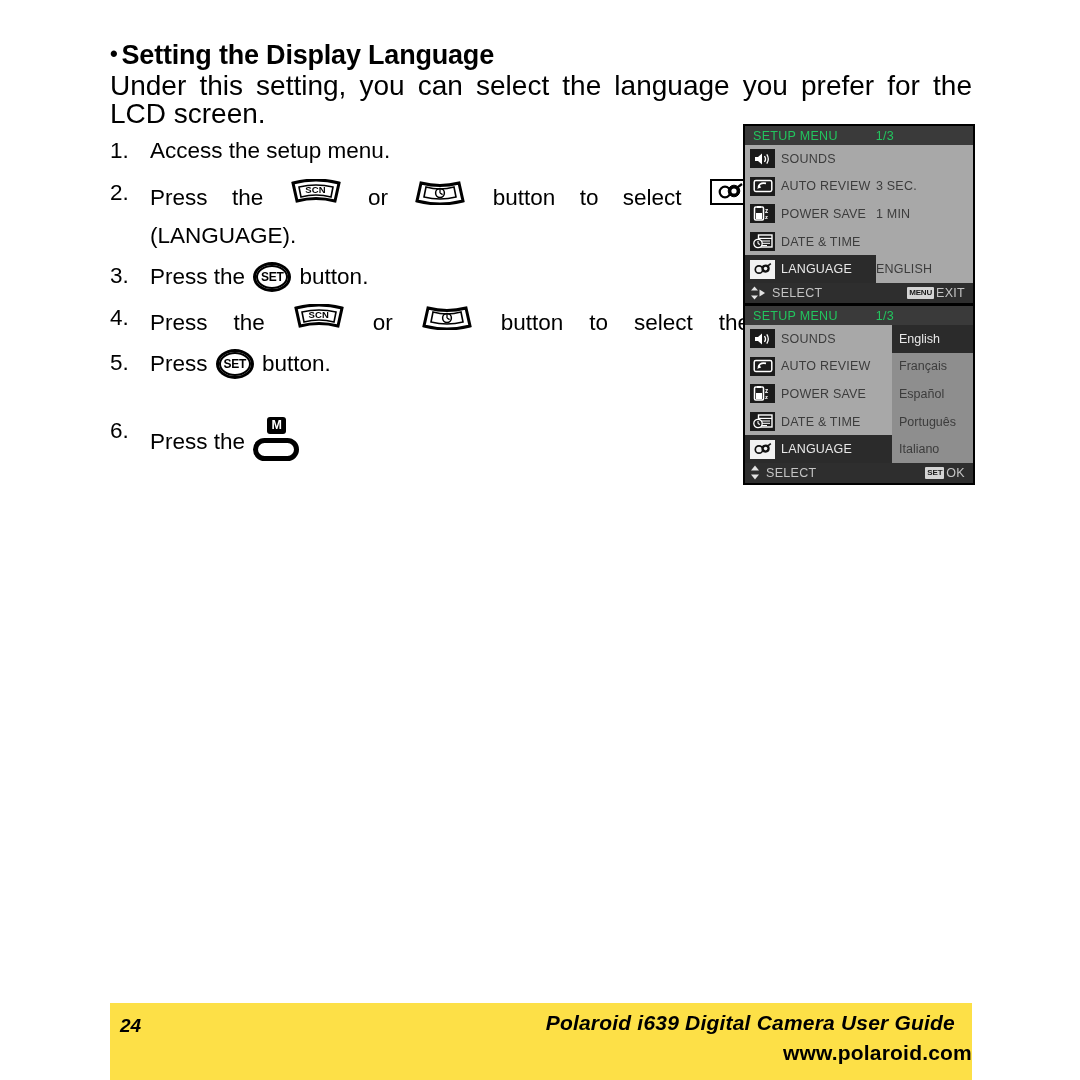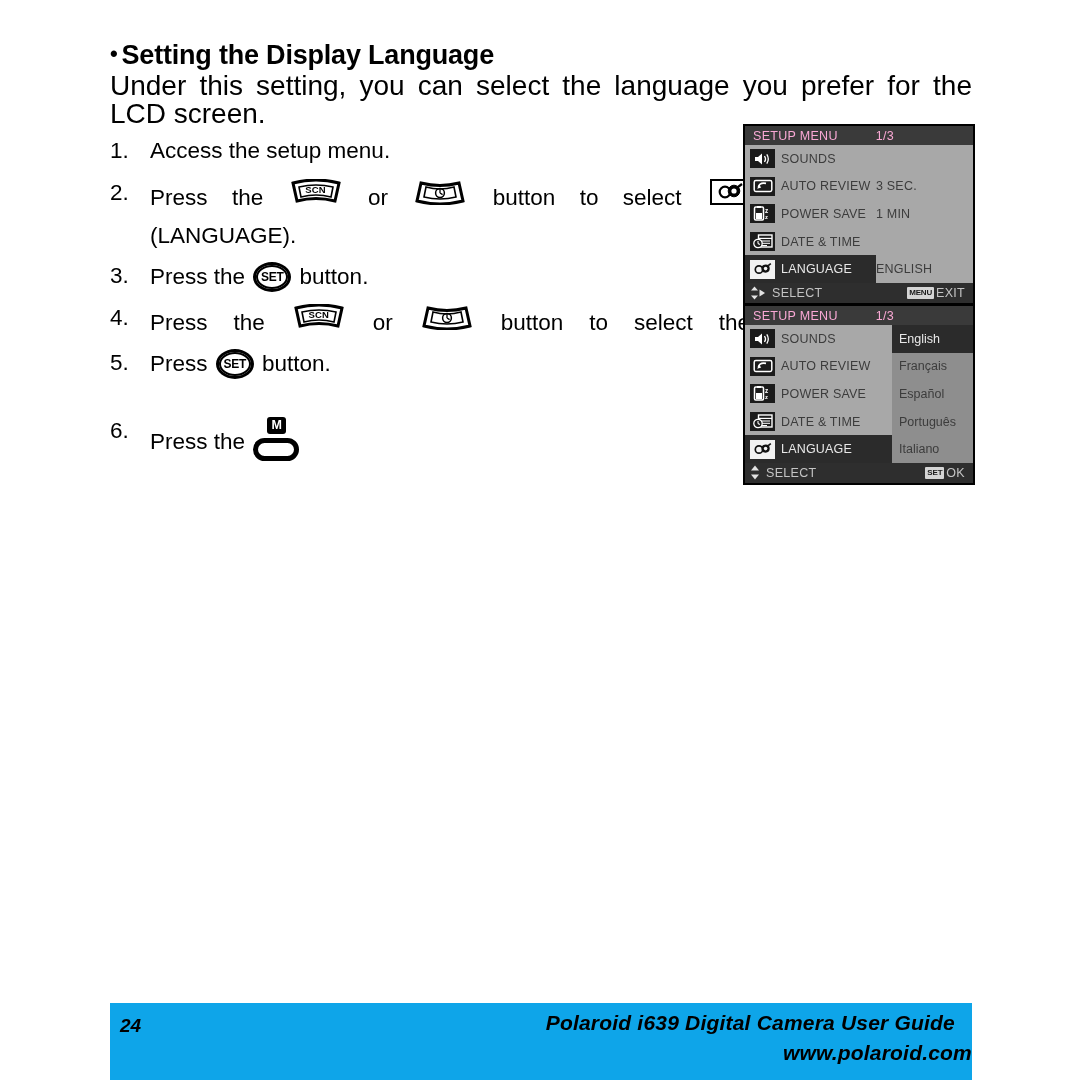--- a/index.html
+++ b/index.html
@@ -199,21 +199,21 @@
     border: 2px solid #000;
     box-sizing: content-box;
     font-family: "Liberation Sans", sans-serif;
     background: #a8a8a8;
   }
   .lcd.first { left: 743px; top: 124px; }
   .lcd.second { left: 743px; top: 304px; }
 
   .lcd-header {
     background: #3a3a3a;
-    color: #f9a8d4;
+    color: #22c55e;
     height: 19px;
     display: flex;
     align-items: center;
     font-size: 12.5px;
     letter-spacing: 0.3px;
     padding-left: 8px;
   }
   .lcd-header .pageno {
     margin-left: 38px;
   }
@@ -331,21 +331,21 @@
     border-radius: 1px;
   }
 
   
   .footer {
     position: absolute;
     left: 110px;
     top: 1003px;
     width: 862px;
     height: 77px;
-    background: #0ea5e9;
+    background: #fde047;
   }
   .footer .pagenum {
     position: absolute;
     left: 10px;
     top: 12px;
     font-size: 19px;
     font-style: italic;
     font-weight: bold;
   }
   .footer .line1 {
@@ -355,21 +355,20 @@
     font-size: 21px;
     font-style: italic;
     font-weight: bold;
     letter-spacing: 0.2px;
   }
   .footer .line2 {
     position: absolute;
     right: 0px;
     top: 38px;
     font-size: 21px;
-    font-style: italic;
     font-weight: bold;
     letter-spacing: 0.2px;
   }
 </style>
 </head>
 <body>
 
 <div class="page">
 
   <div class="heading">

